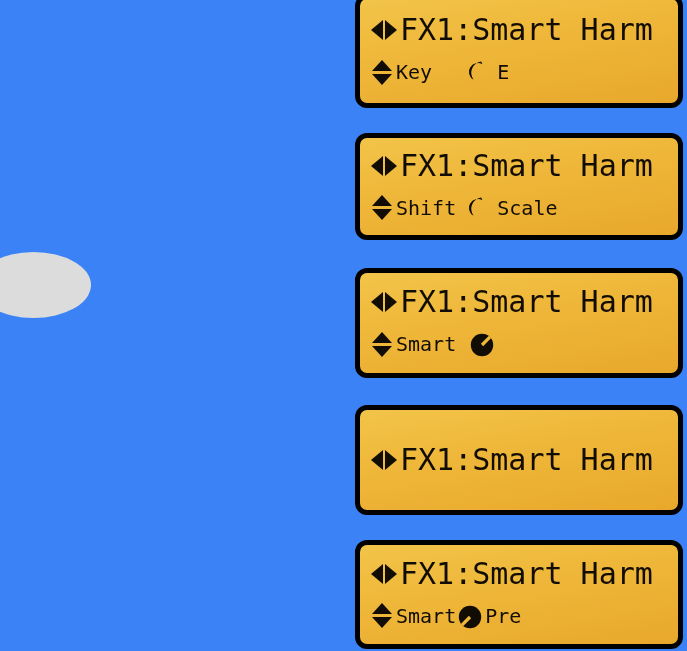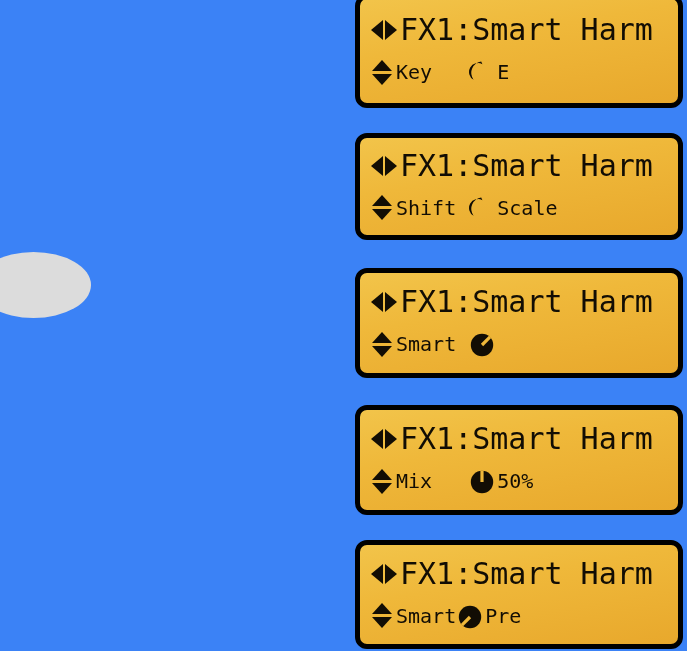--- a/index.html
+++ b/index.html
@@ -137,24 +137,20 @@
     </div>
     <div class="lcd" style="top: 268px; height: 110px;">
       <div class="lcd-line top"><span class="arrows lr"><span class="tri left"></span><span class="tri right"></span></span><span class="lbl">FX1:Smart Harm</span></div>
       <div class="lcd-line"><span class="arrows ud"><span class="tri up"></span><span class="tri down"></span></span><span class="lbl">Smart</span><span class="lbl"> </span><span class="knob"><svg width="28" height="28" viewBox="0 0 28 28">
             <circle cx="14" cy="14" r="11.2" fill="#120d04"></circle>
             <line x1="14" y1="14" x2="14" y2="2.6" stroke="#efb83a" stroke-width="3.2" stroke-linecap="butt" transform="rotate(45 14 14)"></line>
           </svg></span></div>
     </div>
     <div class="lcd" style="top: 405px; height: 110px;">
       <div class="lcd-line top"><span class="arrows lr"><span class="tri left"></span><span class="tri right"></span></span><span class="lbl">FX1:Smart Harm</span></div>
-      <div class="lcd-line"><span class="arrows ud"><span class="tri up"></span><span class="tri down"></span></span><span class="lbl">Mix</span><span class="lbl">   </span><span class="knob"><svg width="28" height="28" viewBox="0 0 28 28">
-            <circle cx="14" cy="14" r="11.2" fill="#120d04"></circle>
-            <line x1="14" y1="14" x2="14" y2="2.6" stroke="#efb83a" stroke-width="3.2" stroke-linecap="butt" transform="rotate(0 14 14)"></line>
-          </svg></span><span class="val">50%</span></div>
     </div>
     <div class="lcd" style="top: 540px; height: 109px;">
       <div class="lcd-line top"><span class="arrows lr"><span class="tri left"></span><span class="tri right"></span></span><span class="lbl">FX1:Smart Harm</span></div>
       <div class="lcd-line"><span class="arrows ud"><span class="tri up"></span><span class="tri down"></span></span><span class="lbl">Smart</span><span class="lbl"></span><span class="knob"><svg width="28" height="28" viewBox="0 0 28 28">
             <circle cx="14" cy="14" r="11.2" fill="#120d04"></circle>
             <line x1="14" y1="14" x2="14" y2="2.6" stroke="#efb83a" stroke-width="3.2" stroke-linecap="butt" transform="rotate(225 14 14)"></line>
           </svg></span><span class="val">Pre</span></div>
     </div>
   </div>
 

